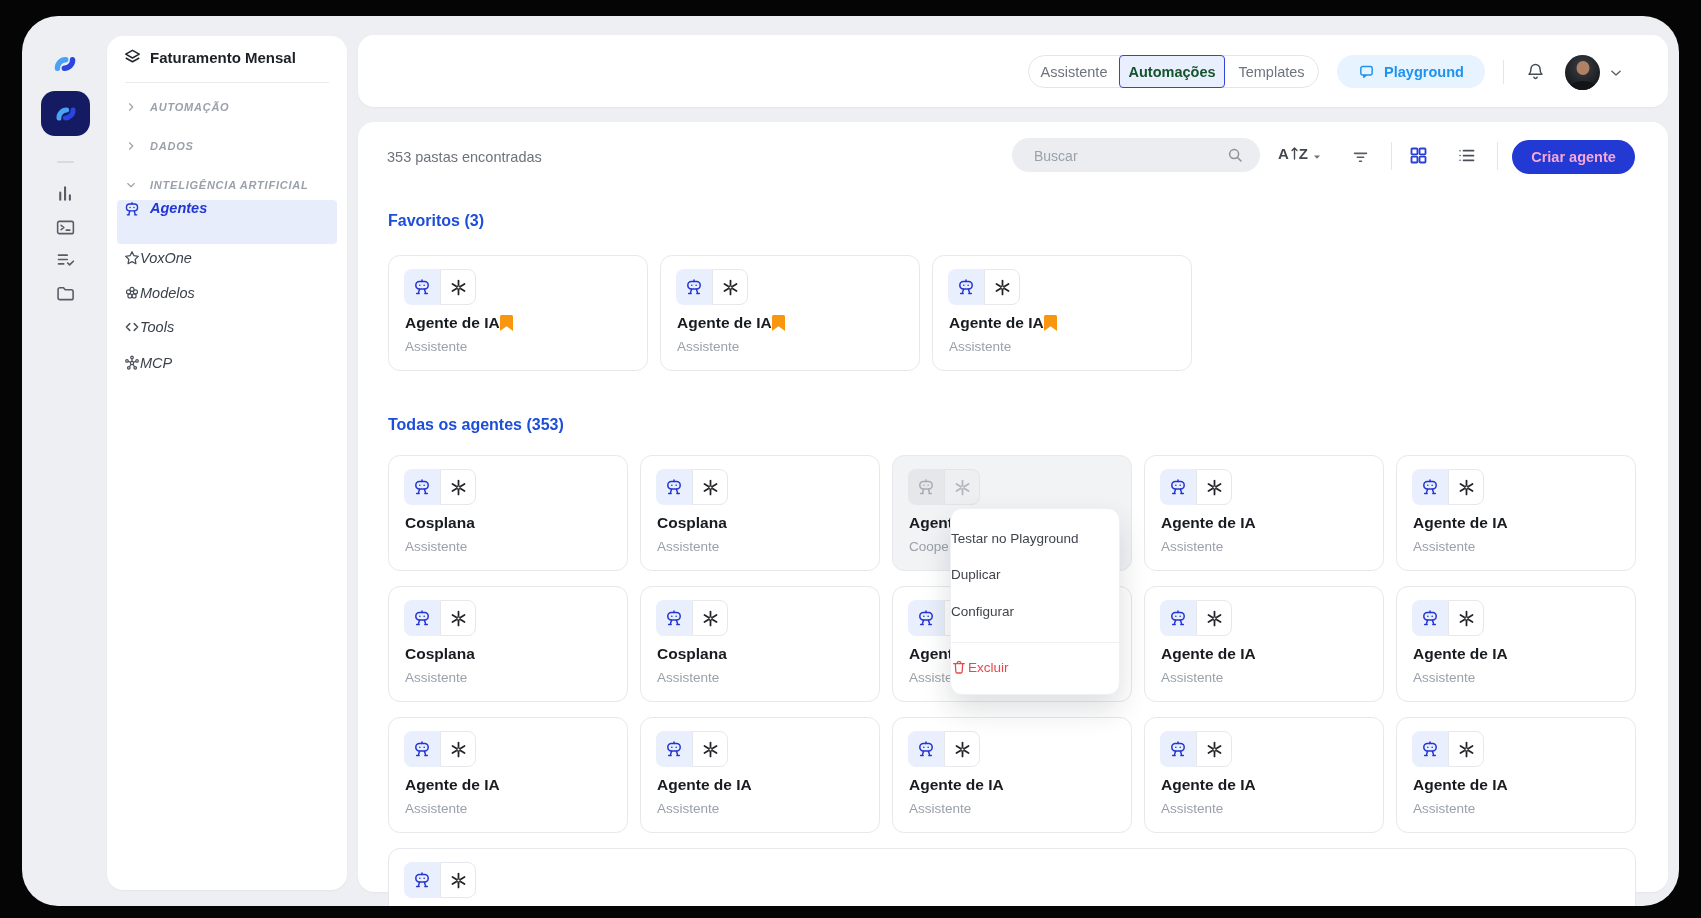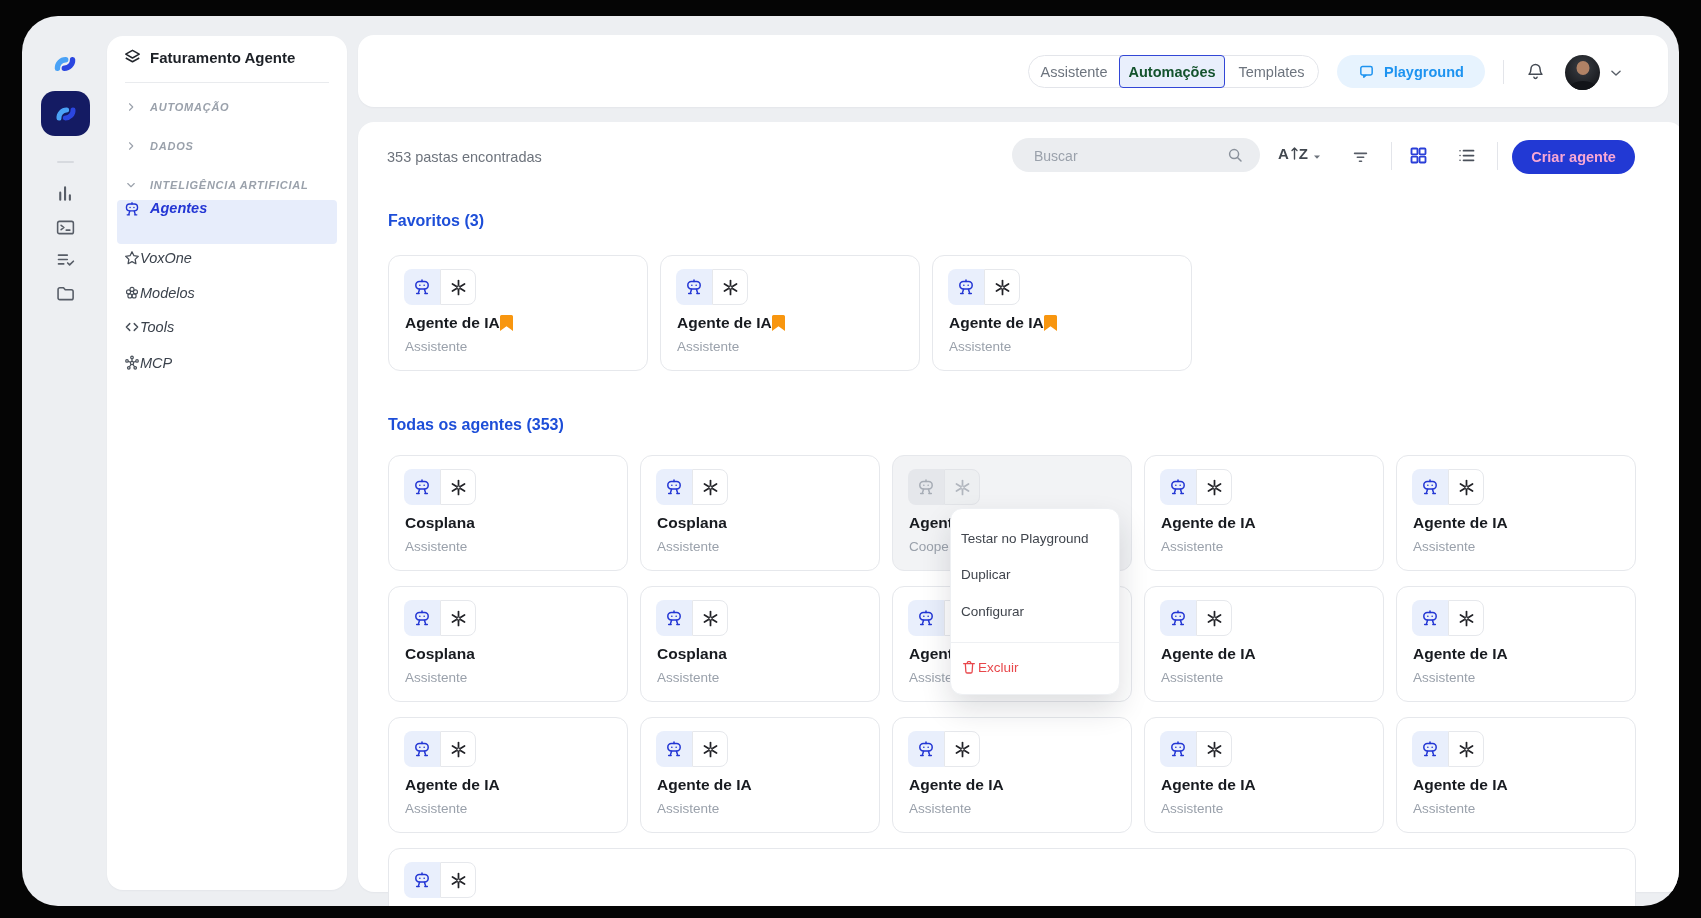--- a/index.html
+++ b/index.html
@@ -41,21 +41,21 @@
   .hd-div{position:absolute;left:1145px;top:25px;width:1px;height:24px;background:#e3e5ea;}
   .bell{position:absolute;left:1167px;top:26px;width:21px;height:21px;color:#454b54;cursor:pointer;}
   .avatar{position:absolute;left:1207px;top:20px;width:35px;height:35px;border-radius:50%;
           background:radial-gradient(circle at 50% 35%,#3c4046 0%,#17191d 75%);overflow:hidden;cursor:pointer;}
   .avatar::before{content:"";position:absolute;left:50%;top:6px;transform:translateX(-50%);
                   width:13px;height:14px;border-radius:50%;background:#b08265;}
   .avatar::after{content:"";position:absolute;left:50%;bottom:-3px;transform:translateX(-50%);
                  width:25px;height:12px;border-radius:50% 50% 0 0;background:#121418;}
   .av-chev{position:absolute;left:1251px;top:31px;width:14px;height:14px;color:#5a6069;cursor:pointer;}
   
-  .content{left:336px;top:106px;width:1310px;height:770px;padding-left:16px;}
+  .content{left:336px;top:106px;width:1310px;height:770px;}
   .results{position:absolute;left:29px;top:27px;font-size:14.5px;color:#6d737c;}
   .search{position:absolute;left:654px;top:16px;width:248px;height:34px;border-radius:17px;background:#ebedf0;}
   .search input{position:absolute;left:20px;top:0;width:180px;height:34px;border:0;background:transparent;
                 outline:none;font-size:14px;color:#3b424c;font-family:"Liberation Sans",sans-serif;}
   .search input::placeholder{color:#9aa1ab;}
   .search-ic{position:absolute;right:16px;top:8px;width:18px;height:18px;color:#8a919b;}
   .sort{position:absolute;left:920px;top:23px;display:flex;align-items:flex-end;color:#41474f;
         font-size:15px;font-weight:bold;cursor:pointer;}
   .sort-caret{position:absolute;left:953px;top:29px;width:12px;height:12px;color:#6d737c;cursor:pointer;}
   .filter-ic{position:absolute;left:993px;top:25px;width:19px;height:19px;color:#575d67;cursor:pointer;}
@@ -80,21 +80,21 @@
   .bm{display:none;width:13px;height:16px;}
   .card.bmk .bm{display:inline-block;}
   .card.hl{background:#f2f3f5;}
   .card.hl .badge.b-robot{background:#e5e7eb;color:#a6acb5;}
   .card.hl .badge.b-openai{background:#edeff1;border-color:#e2e4e8;color:#b1b6be;}
   .card.partial{left:30px;top:726px;width:1248px;}
   
   .menu{position:absolute;left:928px;top:492px;width:170px;height:187px;background:#fff;border-radius:12px;
         border:1px solid #eef0f3;box-shadow:0 14px 30px rgba(22,28,45,.14);z-index:40;box-sizing:border-box;}
   .menu-item{position:absolute;left:0;width:100%;height:36px;display:flex;align-items:center;
-             padding-left:10px;box-sizing:border-box;font-size:13.5px;color:#40454d;cursor:pointer;}
+             padding-left:0;box-sizing:border-box;font-size:13.5px;color:#40454d;cursor:pointer;}
   .menu-div{position:absolute;left:0;top:133px;width:100%;height:1px;background:#eef0f3;}
   .menu-danger{top:140px;color:#e8474b;gap:1px;}
   .menu-danger .tr-ic{width:16px;height:16px;}
   svg{display:block;}
 </style>
 </head>
 <body>
 
 <svg width="0" height="0" style="position:absolute">
   <defs>
@@ -150,21 +150,21 @@
         <path d="M3.5 7.5a2 2 0 012-2h4.2l2 2.3h7a2 2 0 012 2v7.2a2 2 0 01-2 2h-13.2a2 2 0 01-2-2z"></path>
       </svg>
   </div>
 
   <div class="panel sidebar">
     <div class="sb-head">
       <svg width="19" height="19" viewBox="0 0 24 24" fill="none" stroke="#23272d" stroke-width="1.9" stroke-linejoin="round">
           <path d="M12 3l8.5 4.8L12 12.6 3.5 7.8z"></path>
           <path d="M3.5 12.6l8.5 4.8 8.5-4.8"></path>
         </svg>
-      <span class="sb-title">Faturamento Agente</span>
+      <span class="sb-title">Faturamento Mensal</span>
     </div>
     <div class="sb-div"></div>
 
     <div class="sb-row" style="top:56px">
       <svg class="sb-chev" viewBox="0 0 24 24">
           <use href="#g-chev-r"></use>
         </svg>
       <span class="sb-glabel">AUTOMAÇÃO</span>
     </div>
     <div class="sb-row" style="top:95px">

